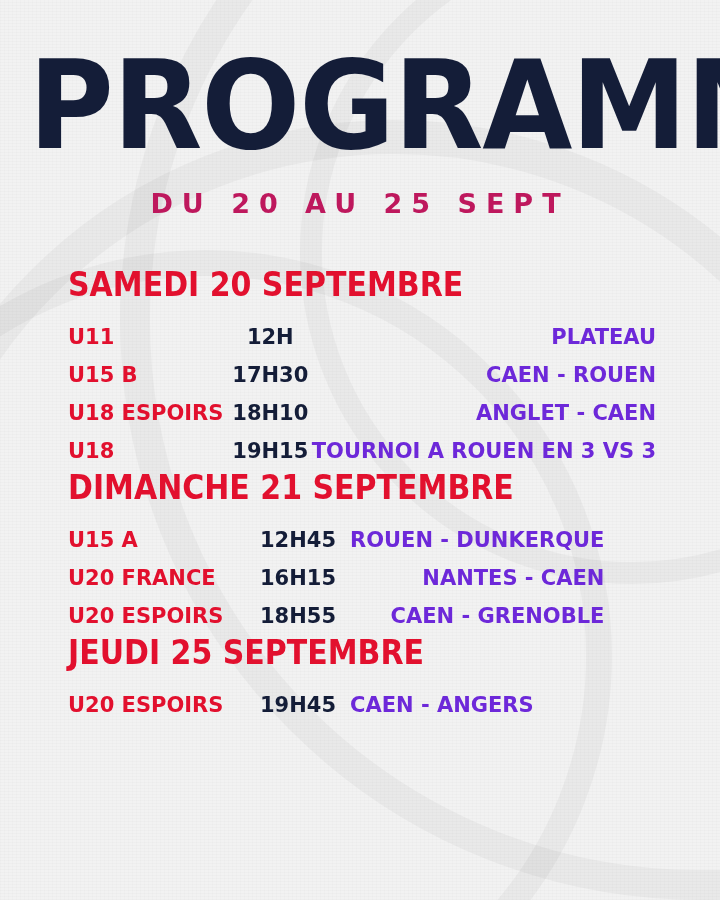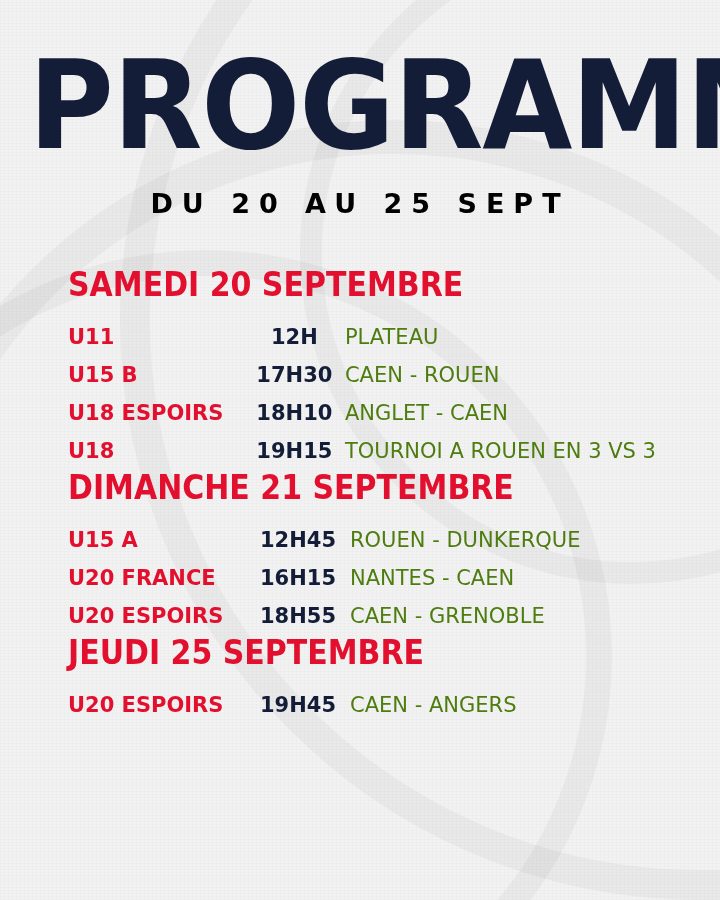--- a/index.html
+++ b/index.html
@@ -49,21 +49,21 @@
     font-size: 104px;
     line-height: 1;
     letter-spacing: -1px;
     color: #141d38;
     margin-top: 44px;
     transform: scaleX(1.12) scaleY(1.18);
     transform-origin: center top;
   }
   .subtitle {
     text-align: center;
-    color: #000000;
+    color: #be185d;
     font-family: "DejaVu Sans", sans-serif;
     font-weight: bold;
     font-size: 27px;
     letter-spacing: 9px;
     margin-top: 40px;
   }
   .day-block {
   }
   .day-block.first { margin-top: 48px; }
   .day-title {
@@ -95,22 +95,23 @@
     padding-right: 8px;
   }
   td.time {
     color: #141d38;
     font-weight: bold;
     width: 104px;
     padding-right: 8px;
     text-align: center;
   }
   td.fixture {
-    color: #4d7c0f;
-    font-weight: normal;
+    color: #6d28d9;
+    font-weight: bold;
+    text-align: right;
   }
 </style>
 </head>
 <body>
 
 <div class="bg-swooshes">
   <div class="swoosh s1"></div>
   <div class="swoosh s2"></div>
   <div class="swoosh s3"></div>
   <div class="swoosh s4"></div>

